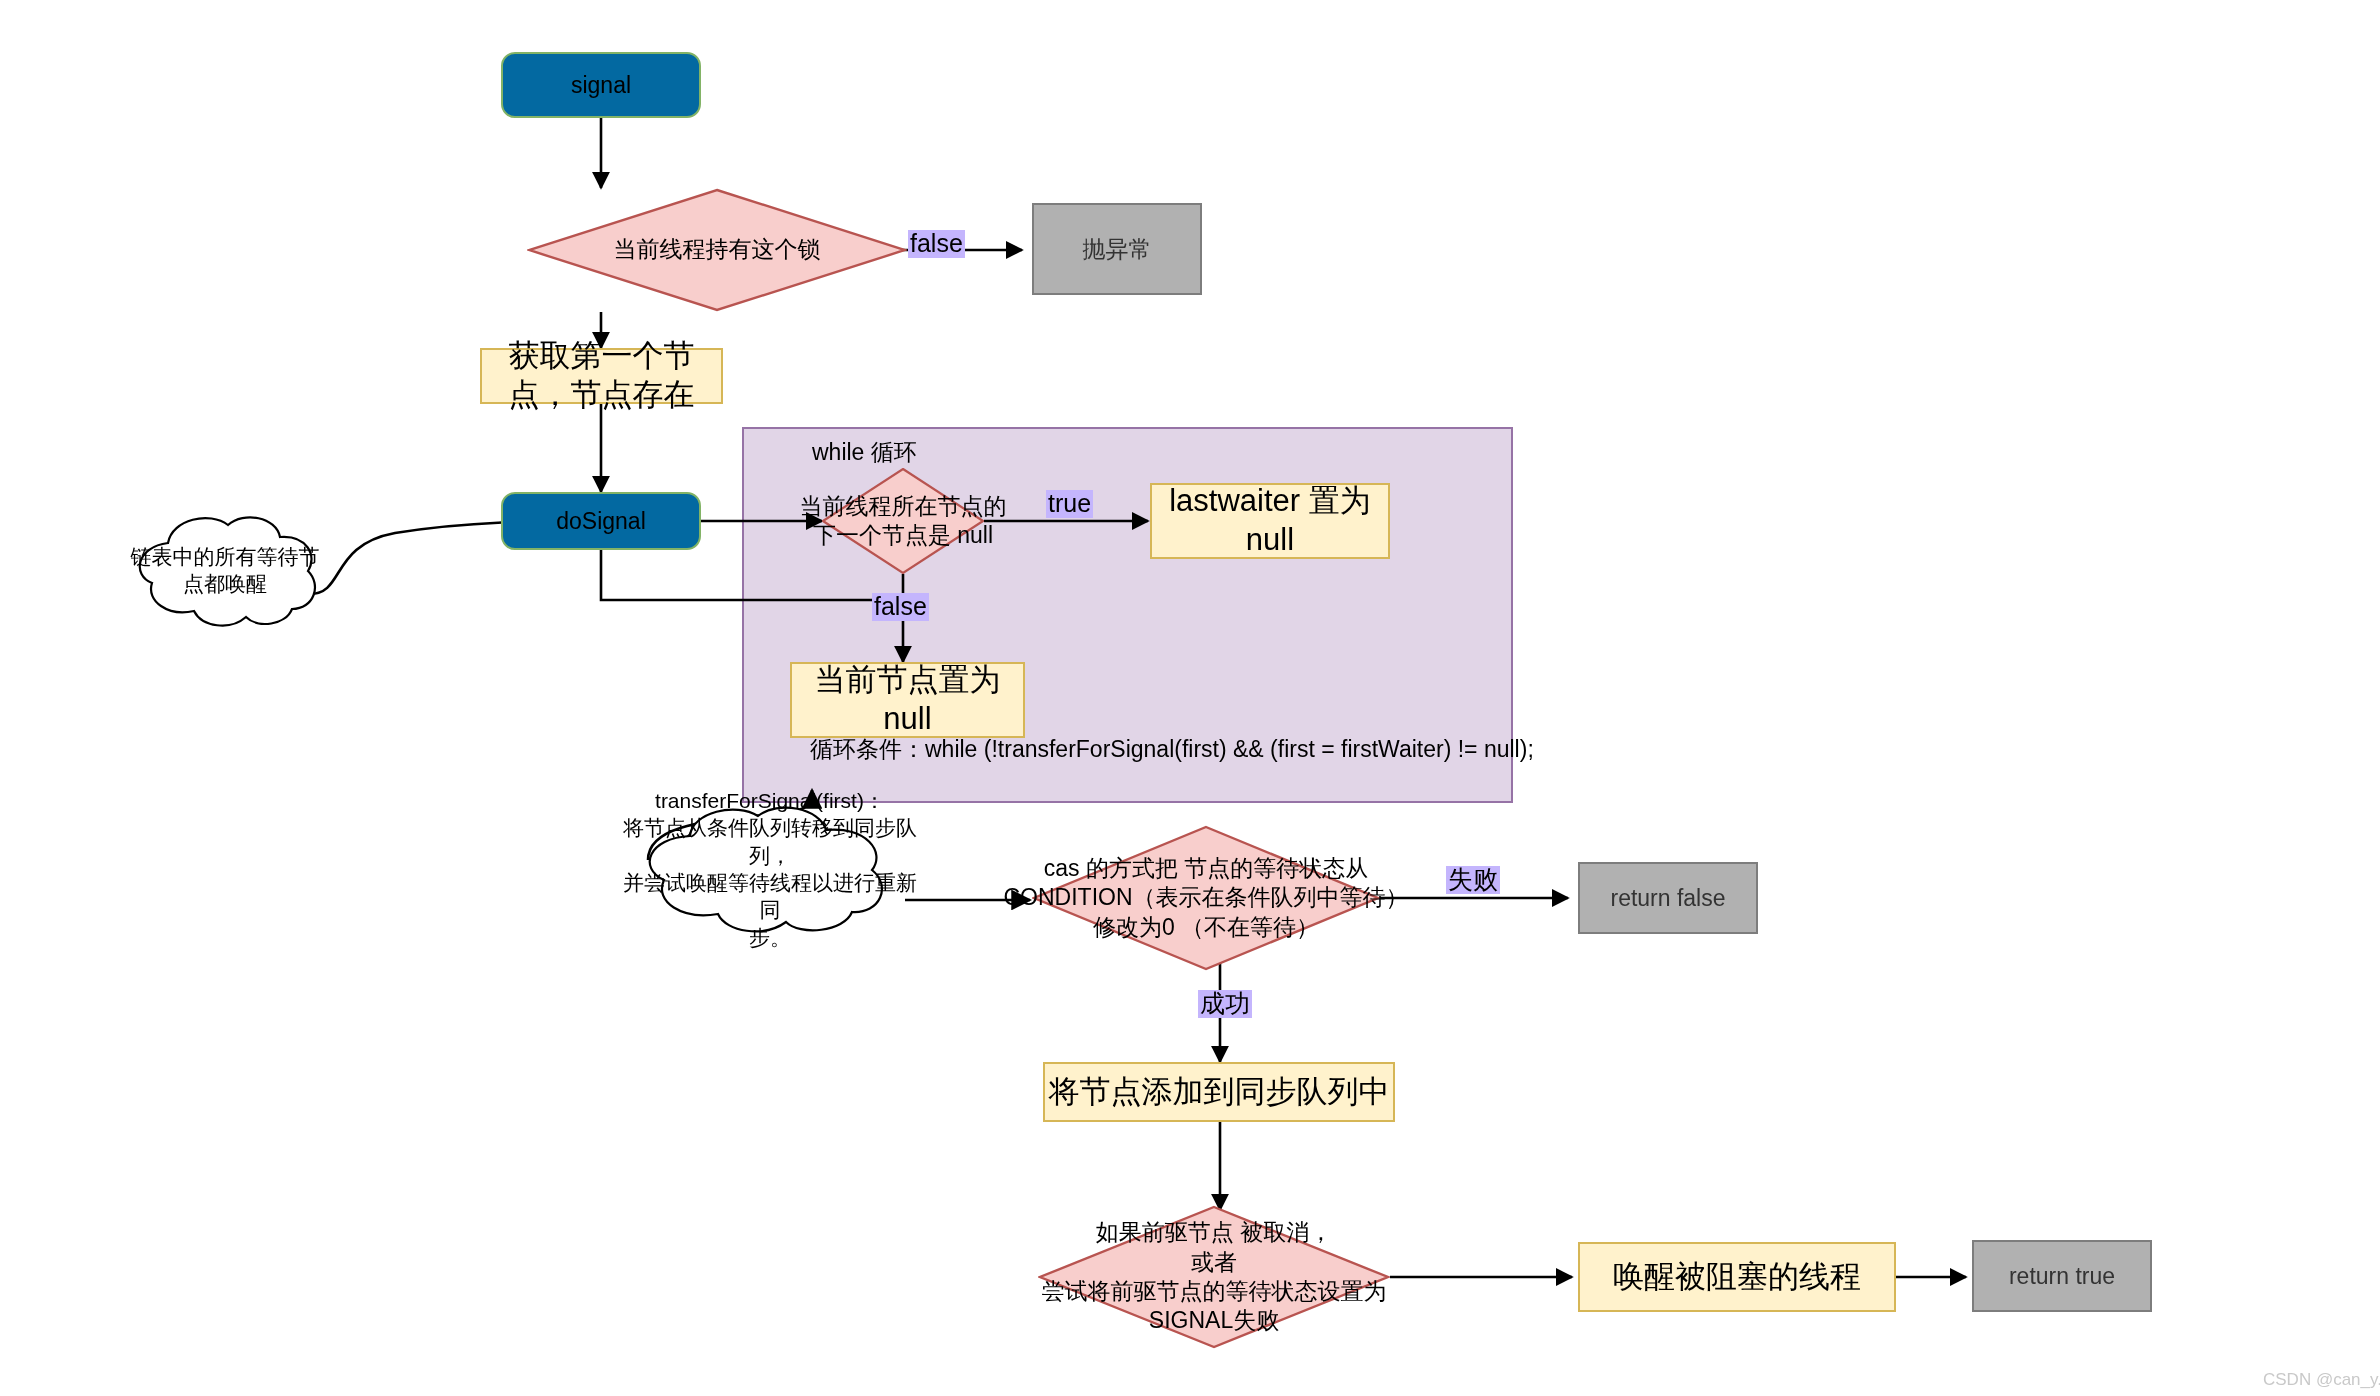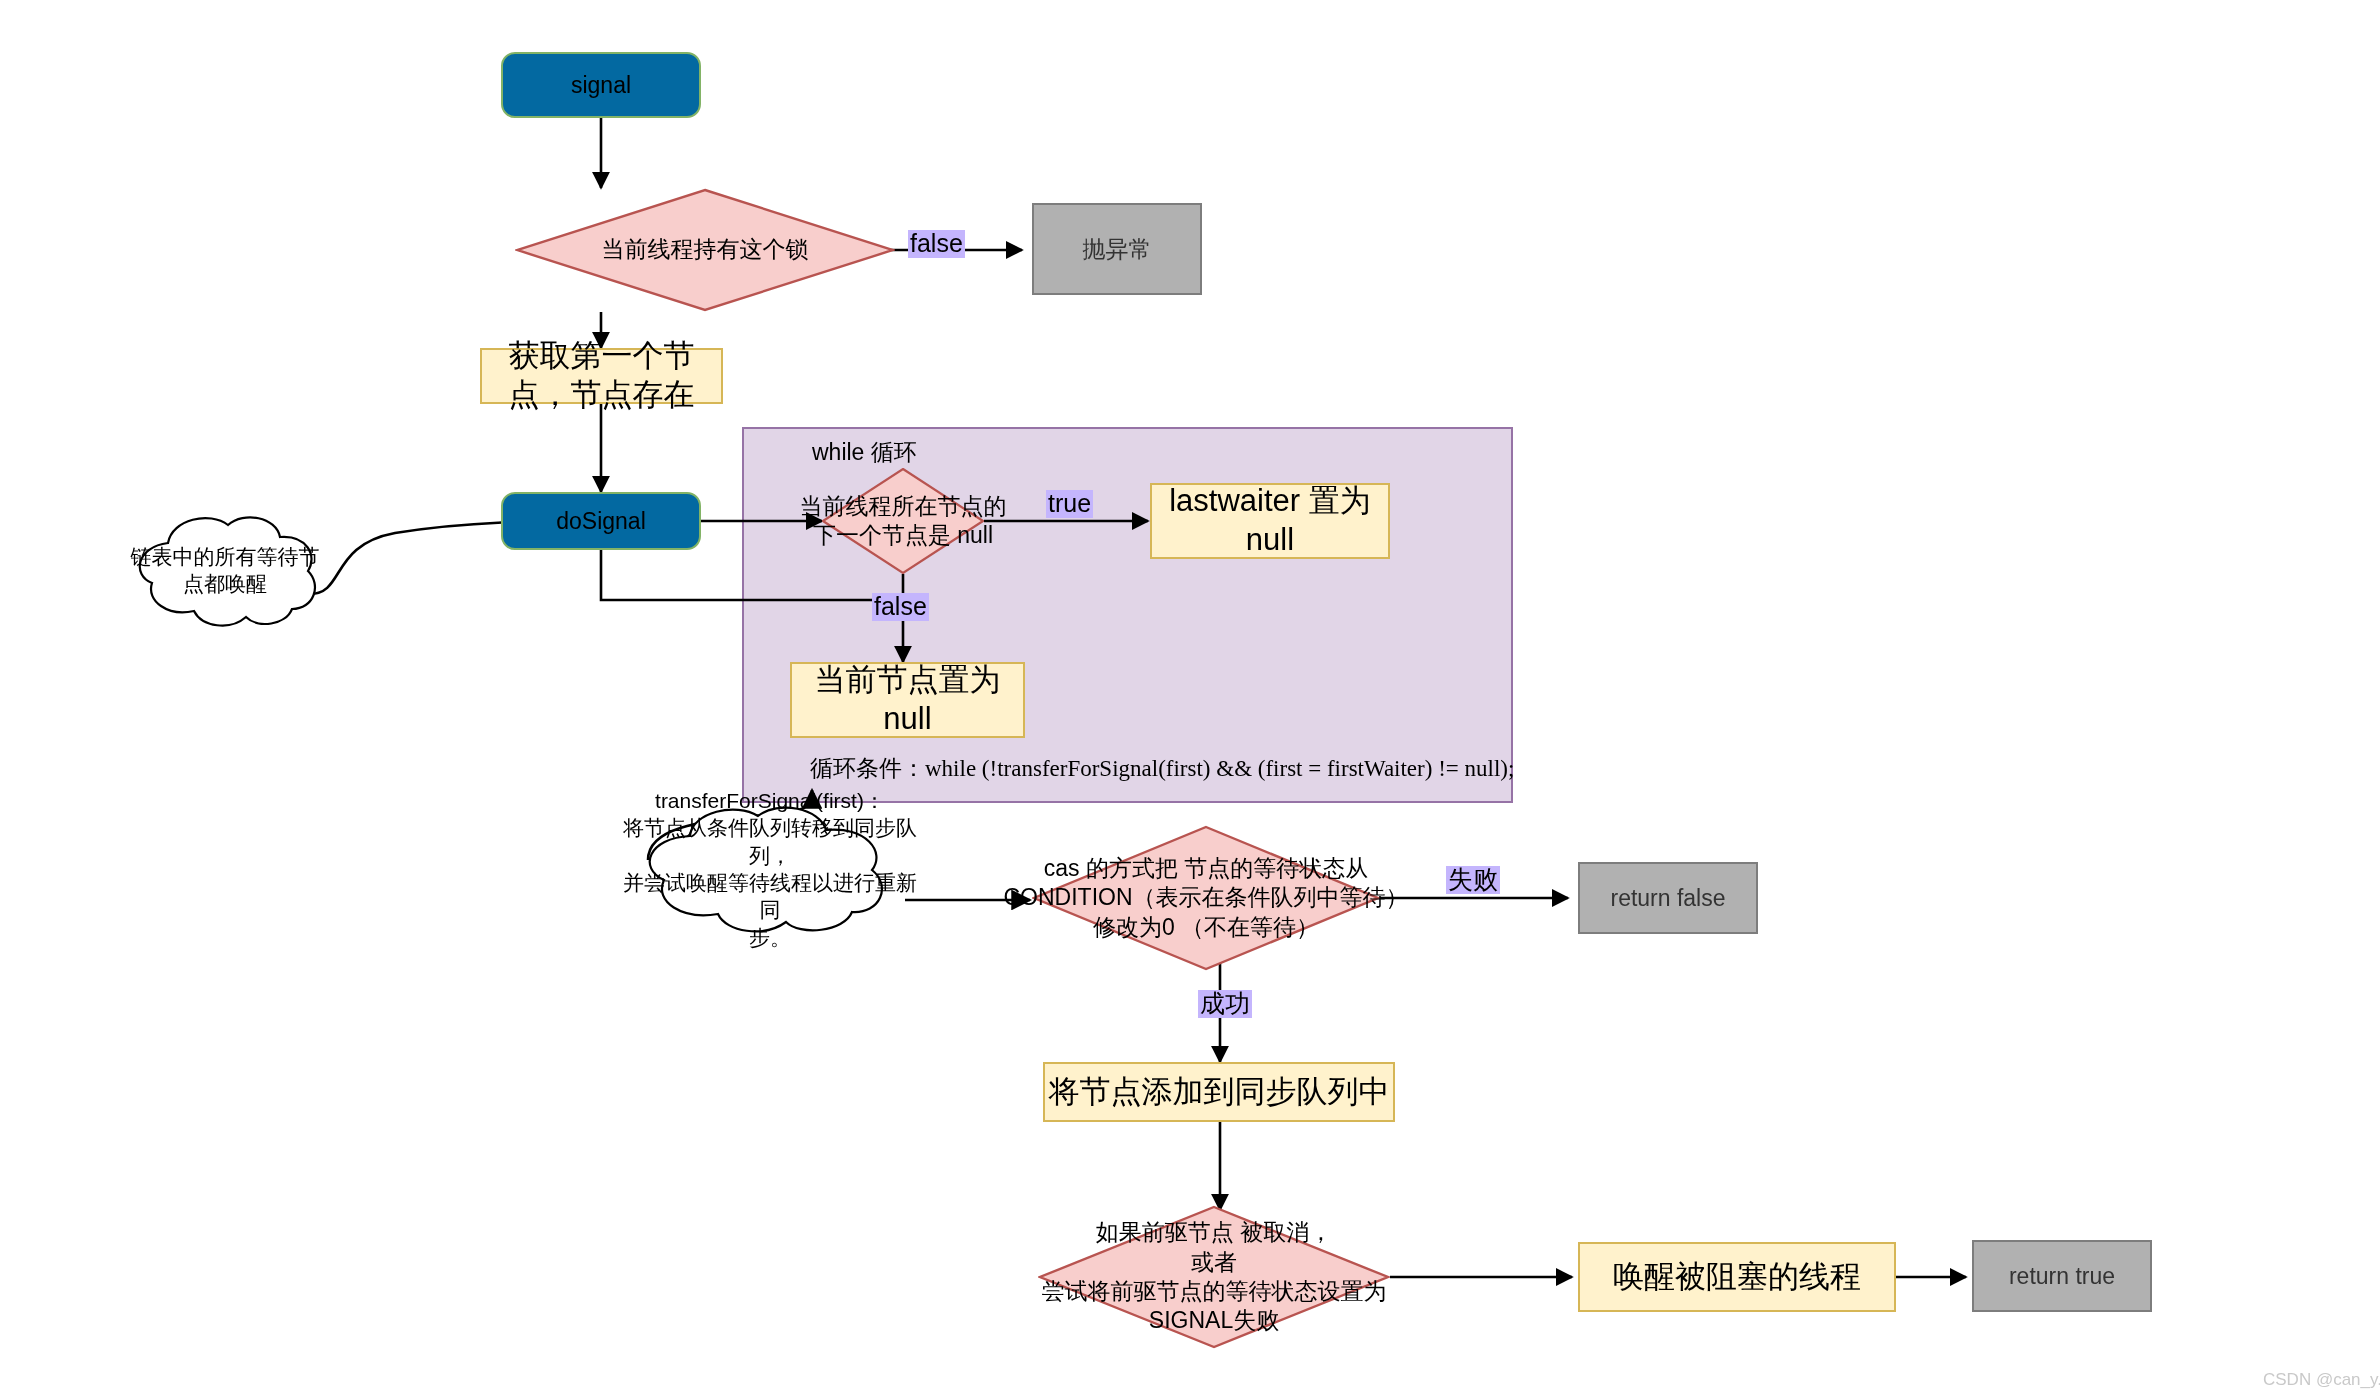--- a/index.html
+++ b/index.html
@@ -129,21 +129,21 @@
     white-space: nowrap;
   }
 </style>
 </head>
 <body>
 
 <div id="canvas">
 
   <div class="group-purple" style="left:742px; top:427px; width:771px; height:376px;"></div>
   <div class="group-label" style="left:812px; top:437px;">while 循环</div>
-  <div class="group-cond" style="left:810px; top:753px;font-family:Liberation Serif, serif;">循环条件：while (!transferForSignal(first) &amp;&amp; (first = firstWaiter) != null);</div>
+  <div class="group-cond" style="left:810px; top:734px;">循环条件：while (!transferForSignal(first) &amp;&amp; (first = firstWaiter) != null);</div>
 
   <svg class="edges" viewBox="0 0 2380 1396" xmlns="http://www.w3.org/2000/svg">
     <defs>
       <marker id="arrow" viewBox="0 0 10 10" refX="9" refY="5" markerWidth="7" markerHeight="7" orient="auto-start-reverse">
         <path d="M 0 0 L 10 5 L 0 10 z" fill="#000000"></path>
       </marker>
       <marker id="arrowThin" viewBox="0 0 10 10" refX="9" refY="5" markerWidth="8" markerHeight="8" orient="auto-start-reverse">
         <path d="M 0 0 L 10 5 L 0 10 z" fill="#000000"></path>
       </marker>
     </defs>
@@ -176,21 +176,21 @@
 
     <line x1="1220" y1="1122" x2="1220" y2="1210" stroke="#000" stroke-width="2.6" marker-end="url(#arrow)"></line>
 
     <line x1="1390" y1="1277" x2="1572" y2="1277" stroke="#000" stroke-width="2.6" marker-end="url(#arrow)"></line>
 
     <line x1="1890" y1="1277" x2="1966" y2="1277" stroke="#000" stroke-width="2.6" marker-end="url(#arrow)"></line>
   </svg>
 
   <div class="node node-green" style="left:501px; top:52px; width:200px; height:66px;">signal</div>
 
-  <div class="diamond-wrap" style="left:515px; top:188px; width:380px; height:124px;">
+  <div class="diamond-wrap" style="left:527px; top:188px; width:380px; height:124px;">
     <svg width="380" height="124" viewBox="0 0 380 124" xmlns="http://www.w3.org/2000/svg">
       <polygon points="190,2 378,62 190,122 2,62" fill="#f8cecc" stroke="#b85450" stroke-width="2.4"></polygon>
     </svg>
     <div class="diamond-text">当前线程持有这个锁</div>
   </div>
 
   <div class="node node-gray" style="left:1032px; top:203px; width:170px; height:92px;">抛异常</div>
 
   <div class="node node-yellow" style="left:480px; top:348px; width:243px; height:56px;">获取第一个节点，节点存在</div>
 

